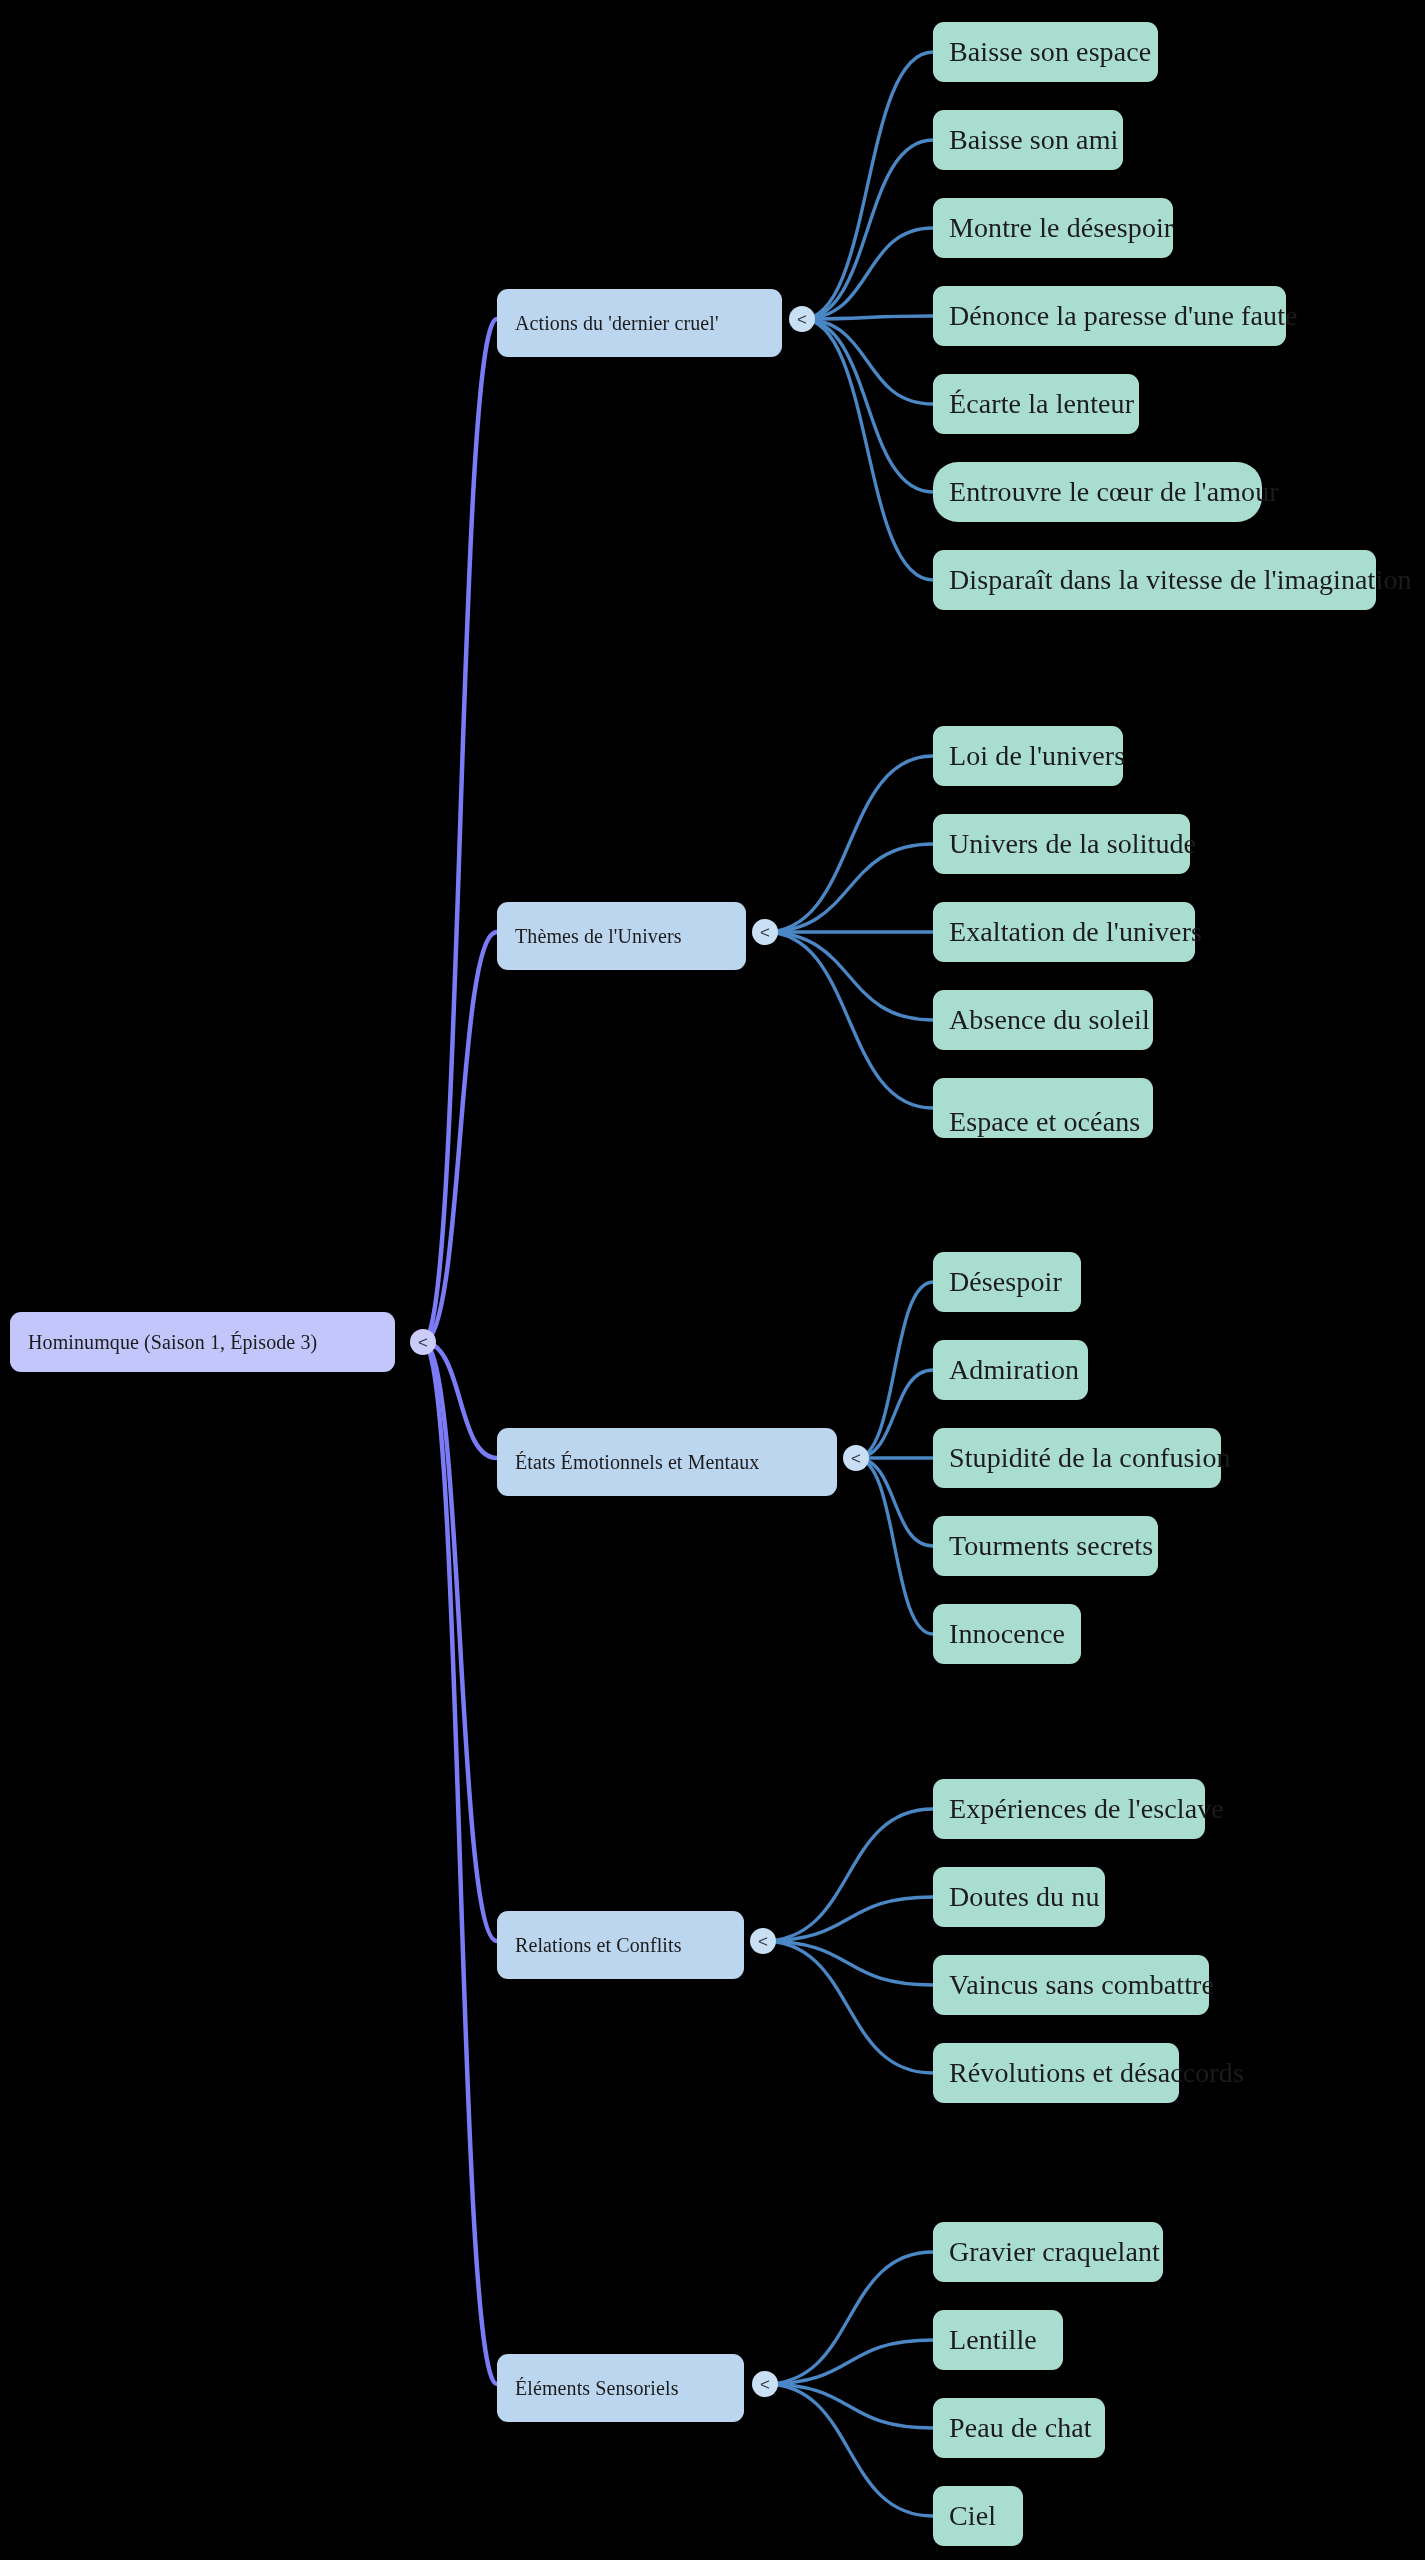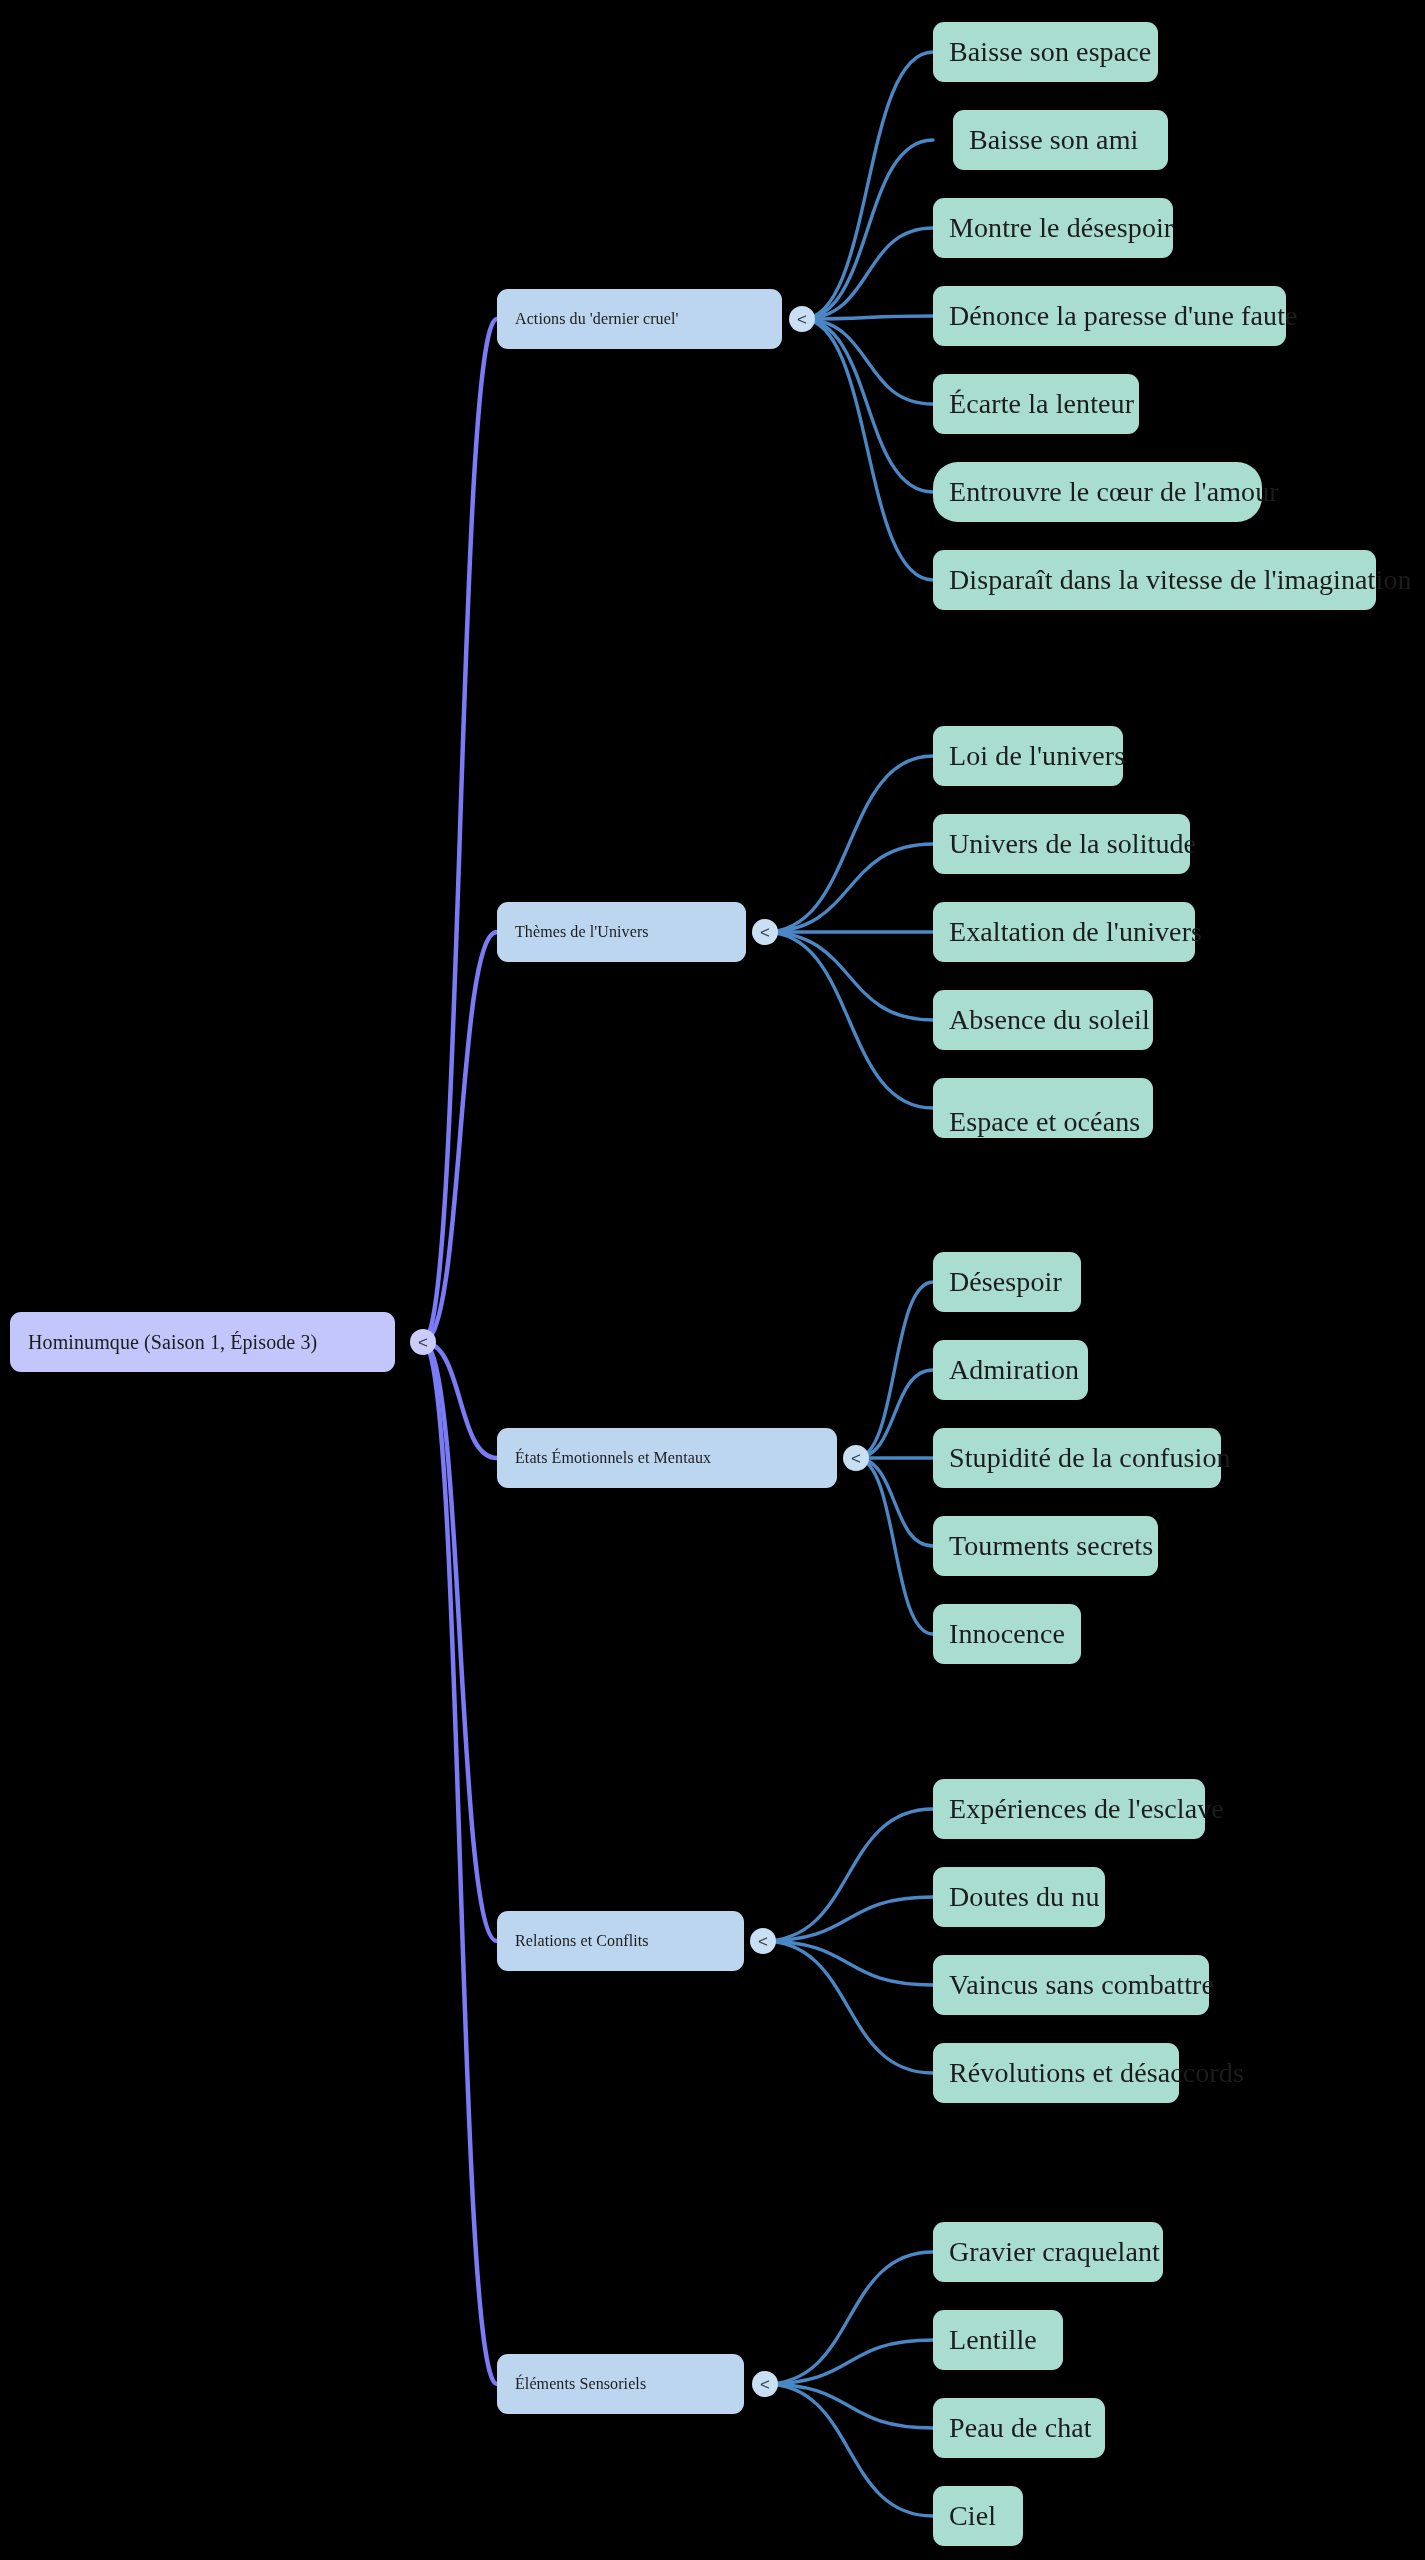--- a/index.html
+++ b/index.html
@@ -35,23 +35,23 @@
   }
   .node-root {
     background: #c3c6fa;
     height: 60px;
     padding: 0 18px;
     font-size: 20px;
     border-radius: 11px;
   }
   .node-branch {
     background: #bcd6ef;
-    height: 60px;
+    height: 68px;
     padding: 0 18px;
-    font-size: 16px;
+    font-size: 20px;
     border-radius: 11px;
   }
   .node-leaf {
     background: #a9ddd0;
     height: 60px;
     padding: 0 16px;
     font-size: 28px;
     border-radius: 11px;
   }
   .collapse-marker {
@@ -104,21 +104,21 @@
       <path d="M 763 1941 C 856.5 1941, 839.5 2073, 933 2073" fill="none" stroke="#4a87c4" stroke-width="3.4" stroke-linecap="round"></path>
       <path d="M 765 2384 C 857.4 2384, 840.6 2252, 933 2252" fill="none" stroke="#4a87c4" stroke-width="3.4" stroke-linecap="round"></path>
       <path d="M 765 2384 C 857.4 2384, 840.6 2340, 933 2340" fill="none" stroke="#4a87c4" stroke-width="3.4" stroke-linecap="round"></path>
       <path d="M 765 2384 C 857.4 2384, 840.6 2428, 933 2428" fill="none" stroke="#4a87c4" stroke-width="3.4" stroke-linecap="round"></path>
       <path d="M 765 2384 C 857.4 2384, 840.6 2516, 933 2516" fill="none" stroke="#4a87c4" stroke-width="3.4" stroke-linecap="round"></path>
     </svg>
   <div id="nodes">
       <div class="node node-leaf" style="left: 933px; top: 22px; width: 225px;">
         <span>Baisse son espace</span>
       </div>
-      <div class="node node-leaf" style="left: 933px; top: 110px; width: 215px; margin-left: 20px;">
+      <div class="node node-leaf" style="left: 933px; top: 110px; width: 190px;">
         <span>Baisse son ami</span>
       </div>
       <div class="node node-leaf" style="left: 933px; top: 198px; width: 240px;">
         <span>Montre le désespoir</span>
       </div>
       <div class="node node-leaf" style="left: 933px; top: 286px; width: 353px;">
         <span>Dénonce la paresse d'une faute</span>
       </div>
       <div class="node node-leaf" style="left: 933px; top: 374px; width: 206px;">
         <span>Écarte la lenteur</span>

